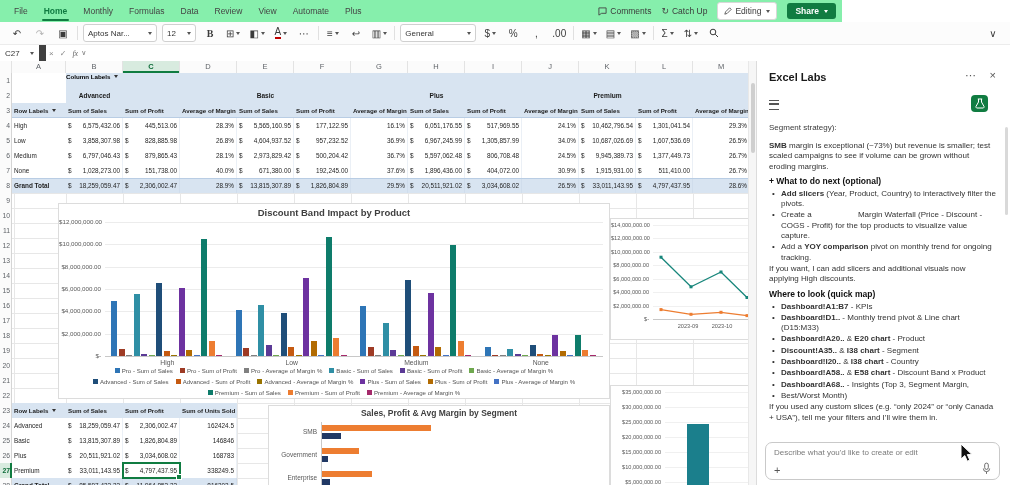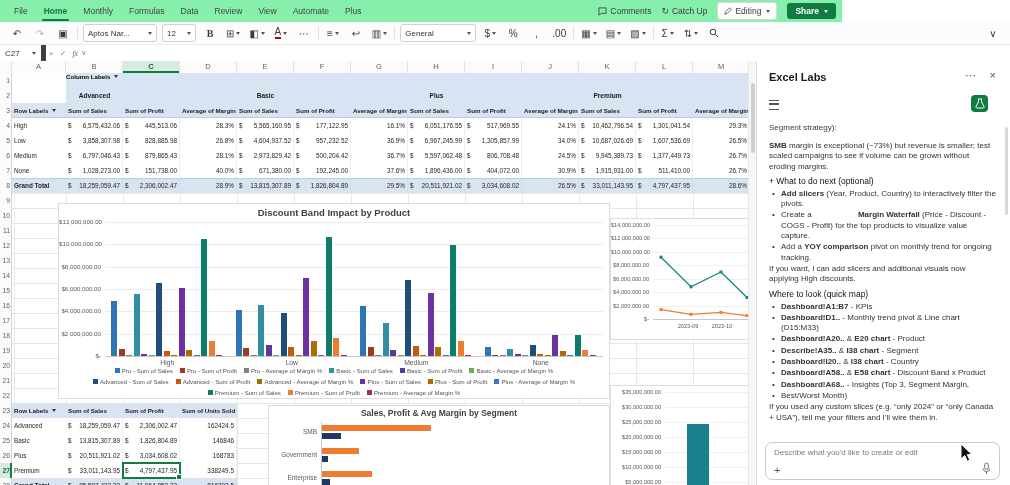--- a/index.html
+++ b/index.html
@@ -22,21 +22,21 @@
   .toolbar{position:absolute;left:0;top:22px;width:1010px;height:23px;background:#fcfcfc;border-bottom:1px solid #ececec;display:flex;align-items:center;gap:5px;padding:0 8px;box-sizing:border-box;}
   .tb-btn{height:18px;min-width:14px;display:flex;align-items:center;justify-content:center;font-size:10px;color:#3b3b3b;padding:0 2px;border-radius:3px;white-space:nowrap;}
   .tb-btn.dim{opacity:.38;}
   .tb-btn.b{font-weight:700;font-family:"Liberation Serif",serif;}
   .tb-btn .ug{border-bottom:2px solid #C00000;line-height:10px;}
   .tb-select{display:flex;align-items:center;justify-content:space-between;border:1px solid #d0d0d0;border-radius:3px;height:16px;padding:0 4px;font-size:8px;color:#333;background:#fff;white-space:nowrap;}
   .tb-sep{width:1px;height:14px;background:#e0e0e0;}
   .tb-right{margin-left:auto;}
   
   .formulabar{position:absolute;left:0;top:45px;width:1010px;height:16px;background:#fff;border-bottom:1px solid #dcdcdc;display:flex;align-items:center;}
-  .namebox{width:46px;height:16px;display:flex;align-items:center;justify-content:space-between;padding:0 5px;border-right:5px solid #404040;font-size:8px;color:#333;box-sizing:border-box;}
+  .namebox{width:46px;height:16px;display:flex;align-items:center;justify-content:space-between;padding:0 5px;border-right:7px solid #404040;font-size:8px;color:#333;box-sizing:border-box;}
   .fb-i{font-size:8px;color:#8a8a8a;padding:0 3px;}
   .fb-i.fx{font-style:italic;font-family:"Liberation Serif",serif;color:#666;}
   .fb-value{flex:1;font-size:8px;color:#222;padding-left:4px;}
   .fb-exp{font-size:7px;color:#777;padding-right:8px;}
   
   .sheet{position:absolute;left:0;top:61px;width:748px;height:424px;background:#fff;overflow:hidden;}
   .colheaders{position:absolute;left:0;top:0;width:748px;height:12px;background:#fbfbfb;border-bottom:1px solid #d5d5d5;}
   .ch{position:absolute;top:0;height:12px;line-height:12px;text-align:center;font-size:7.5px;color:#5f6368;border-right:1px solid #e3e3e3;box-sizing:border-box;}
   .ch.selhead{background:#D8EBDF;color:#0c6b37;font-weight:700;box-shadow:inset 0 -2px 0 #107C41;}
   .corner{position:absolute;top:0;height:12px;border-right:1px solid #e3e3e3;box-sizing:border-box;}
@@ -86,21 +86,21 @@
   .panel-hicon{position:absolute;top:0;font-size:11px;color:#555;}
   .panel-hicon.more{right:34px;}
   .panel-hicon.close{right:14px;}
   .panel-subrow{position:absolute;left:0;top:34px;width:100%;height:20px;}
   .hamburger{position:absolute;left:12px;top:5px;width:10px;height:8px;border-top:1.4px solid #555;border-bottom:1.4px solid #555;}
   .hamburger::after{content:"";position:absolute;left:0;right:0;top:2.4px;height:1.4px;background:#555;}
   .compose{position:absolute;right:22px;top:0;width:17px;height:17px;background:#107C41;border-radius:4px;display:flex;align-items:center;justify-content:center;}
   .panel-content{position:absolute;left:12px;right:14px;top:62px;height:314px;overflow:hidden;}
   .frag{font-size:8px;color:#3a3a3a;margin:0 0 9px;}
   .para{font-size:8px;line-height:10.3px;color:#333;margin:0 0 4px;}
-  .phead{font-size:8.5px;font-weight:400;color:#111;margin:4px 0 3px;}
+  .phead{font-size:8.5px;font-weight:700;color:#111;margin:4px 0 3px;}
   .bullet{display:flex;font-size:8px;line-height:10.3px;color:#333;margin:0 0 1px;}
   .dot{width:9px;padding-left:3px;flex:none;}
   .btxt{flex:1;}
   .input-card{position:absolute;left:8px;right:10px;top:381px;height:36px;border:1px solid #c9c9c9;border-radius:7px;background:#fff;}
   .placeholder{position:absolute;left:8px;top:5px;font-size:8px;color:#7a7a7a;}
   .plus{position:absolute;left:8px;bottom:3px;font-size:11px;color:#555;line-height:11px;}
   .mic{position:absolute;right:8px;bottom:4px;}
   .panel-scroll{position:absolute;right:2px;top:66px;width:3px;height:88px;background:#d9d9d9;border-radius:2px;}
   .cursor{position:absolute;left:960px;top:443px;}
 </style>
@@ -817,21 +817,21 @@
     <div class="panel-content" id="panelContent">
         <div class="frag">Segment strategy):</div>
         <div class="para"><span style="font-weight: 700;">SMB</span><span> margin is exceptional (~73%) but revenue is smaller; test scaled campaigns to see if volume can be grown without eroding margins.</span></div>
         <div class="phead">+ What to do next (optional)</div>
         <div class="bullet">
           <div class="dot">•</div>
           <div class="btxt"><span style="font-weight: 700;">Add slicers</span><span> (Year, Product, Country) to interactively filter the pivots.</span></div>
         </div>
         <div class="bullet">
           <div class="dot">•</div>
-          <div class="btxt"><span>Create a </span><span style="font-weight: 700; padding-left: 44px;">Margin Waterfall</span><span> (Price - Discount - COGS - Profit) for the top products to visualize value capture.</span></div>
+          <div class="btxt"><span>Create a </span><span style="font-weight: 400; padding-left: 44px;">Margin Waterfall</span><span> (Price - Discount - COGS - Profit) for the top products to visualize value capture.</span></div>
         </div>
         <div class="bullet">
           <div class="dot">•</div>
           <div class="btxt"><span>Add a </span><span style="font-weight: 700;">YOY comparison</span><span> pivot on monthly trend for ongoing tracking.</span></div>
         </div>
         <div class="para"><span>If you want, I can add slicers and additional visuals now applying High discounts.</span></div>
         <div class="phead">Where to look (quick map)</div>
         <div class="bullet">
           <div class="dot">•</div>
           <div class="btxt"><span style="font-weight: 700;">Dashboard!A1:B7</span><span> - KPIs</span></div>
@@ -839,21 +839,21 @@
         <div class="bullet">
           <div class="dot">•</div>
           <div class="btxt"><span style="font-weight: 700;">Dashboard!D1..</span><span> - Monthly trend pivot &amp; Line chart (D15:M33)</span></div>
         </div>
         <div class="bullet">
           <div class="dot">•</div>
           <div class="btxt"><span style="font-weight: 700;">Dashboard!A20..</span><span> &amp; </span><span style="font-weight: 700;">E20 chart</span><span> - Product</span></div>
         </div>
         <div class="bullet">
           <div class="dot">•</div>
-          <div class="btxt"><span style="font-weight: 700;">Describe!A35..</span><span> &amp; </span><span style="font-weight: 700;">I38 chart</span><span> - Segment</span></div>
+          <div class="btxt"><span style="font-weight: 700;">Discount!A35..</span><span> &amp; </span><span style="font-weight: 700;">I38 chart</span><span> - Segment</span></div>
         </div>
         <div class="bullet">
           <div class="dot">•</div>
           <div class="btxt"><span style="font-weight: 700;">Dashboard!I20..</span><span> &amp; </span><span style="font-weight: 700;">I38 chart</span><span> - Country</span></div>
         </div>
         <div class="bullet">
           <div class="dot">•</div>
           <div class="btxt"><span style="font-weight: 700;">Dashboard!A58..</span><span> &amp; </span><span style="font-weight: 700;">E58 chart</span><span> - Discount Band x Product</span></div>
         </div>
         <div class="bullet">

